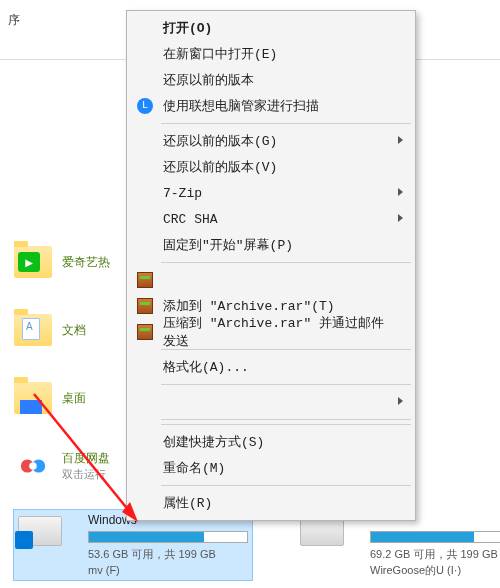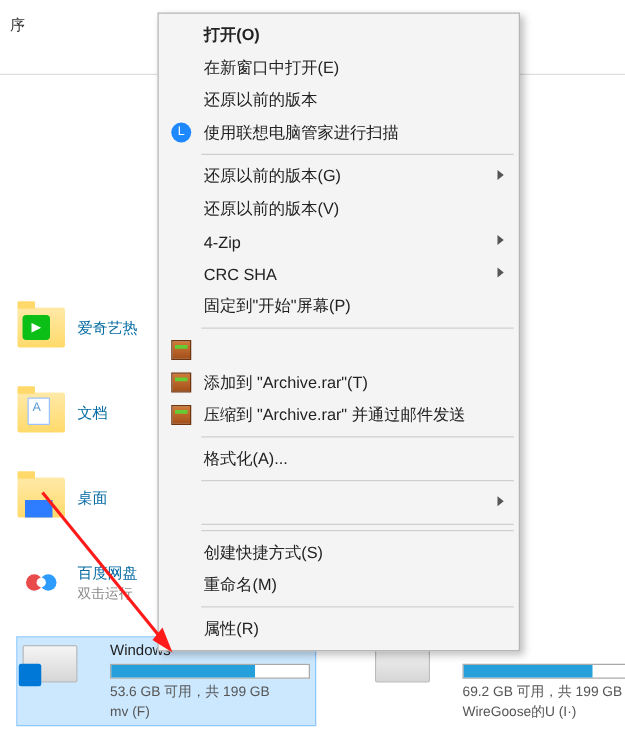--- a/index.html
+++ b/index.html
@@ -42,21 +42,21 @@
     background: linear-gradient(#ffe9a8,#ffda6a);
     border-radius: 2px;
     position: relative;
     flex: 0 0 38px;
   }
   .folder-icon::before{
     content:"";
     position:absolute; left:0; top:-5px;
     width:14px; height:6px; background:#ffda6a; border-radius:1px 1px 0 0;
   }
-  .folder-label { color:#0369a1; font-size:12px; }
+  .folder-label { color:#4d7c0f; font-size:12px; }
   .folder-sub { color:#888; font-size:11px; }
   .iqiyi-badge{
     position:absolute; left:4px; top:6px; width:22px; height:20px;
     background:#0bbf16; border-radius:3px;
     display:flex;align-items:center;justify-content:center;
     color:#fff; font-size:10px;
   }
   .doc-badge{
     position:absolute; left:8px; top:4px; width:18px; height:22px;
     background:#fff; border:1px solid #9cc3ff; border-radius:1px;
@@ -95,20 +95,21 @@
   .drive-bar-fill{height:100%;background:#26a0da;}
   
   .ctx{
     position:absolute; left:126px; top:10px;
     width:290px;
     background:#f4f4f4;
     border:1px solid #b7b7b7;
     box-shadow:3px 3px 6px rgba(0,0,0,.25);
     padding:4px 2px;
     z-index:20;
+    font-family:Liberation Mono, monospace;
   }
   .ctx-item{
     display:flex;align-items:center;
     height:26px; padding:0 22px 0 34px;
     color:#222; font-size:13px;
     position:relative; cursor:default;
   }
   .ctx-item .arrow{
     position:absolute; right:10px; top:8px;
     border-left:5px solid #555; border-top:4px solid transparent; border-bottom:4px solid transparent;
@@ -216,21 +217,21 @@
     </div>
     <div class="ctx-sep"></div>
     <div class="ctx-item">
         <span>还原以前的版本(G)</span>
         <span class="arrow"></span>
       </div>
     <div class="ctx-item">
         <span>还原以前的版本(V)</span>
       </div>
     <div class="ctx-item">
-        <span>4-Zip</span>
+        <span>7-Zip</span>
         <span class="arrow"></span>
       </div>
     <div class="ctx-item">
         <span>CRC SHA</span>
         <span class="arrow"></span>
       </div>
     <div class="ctx-item">
         <span>固定到"开始"屏幕(P)</span>
       </div>
     <div class="ctx-sep"></div>

